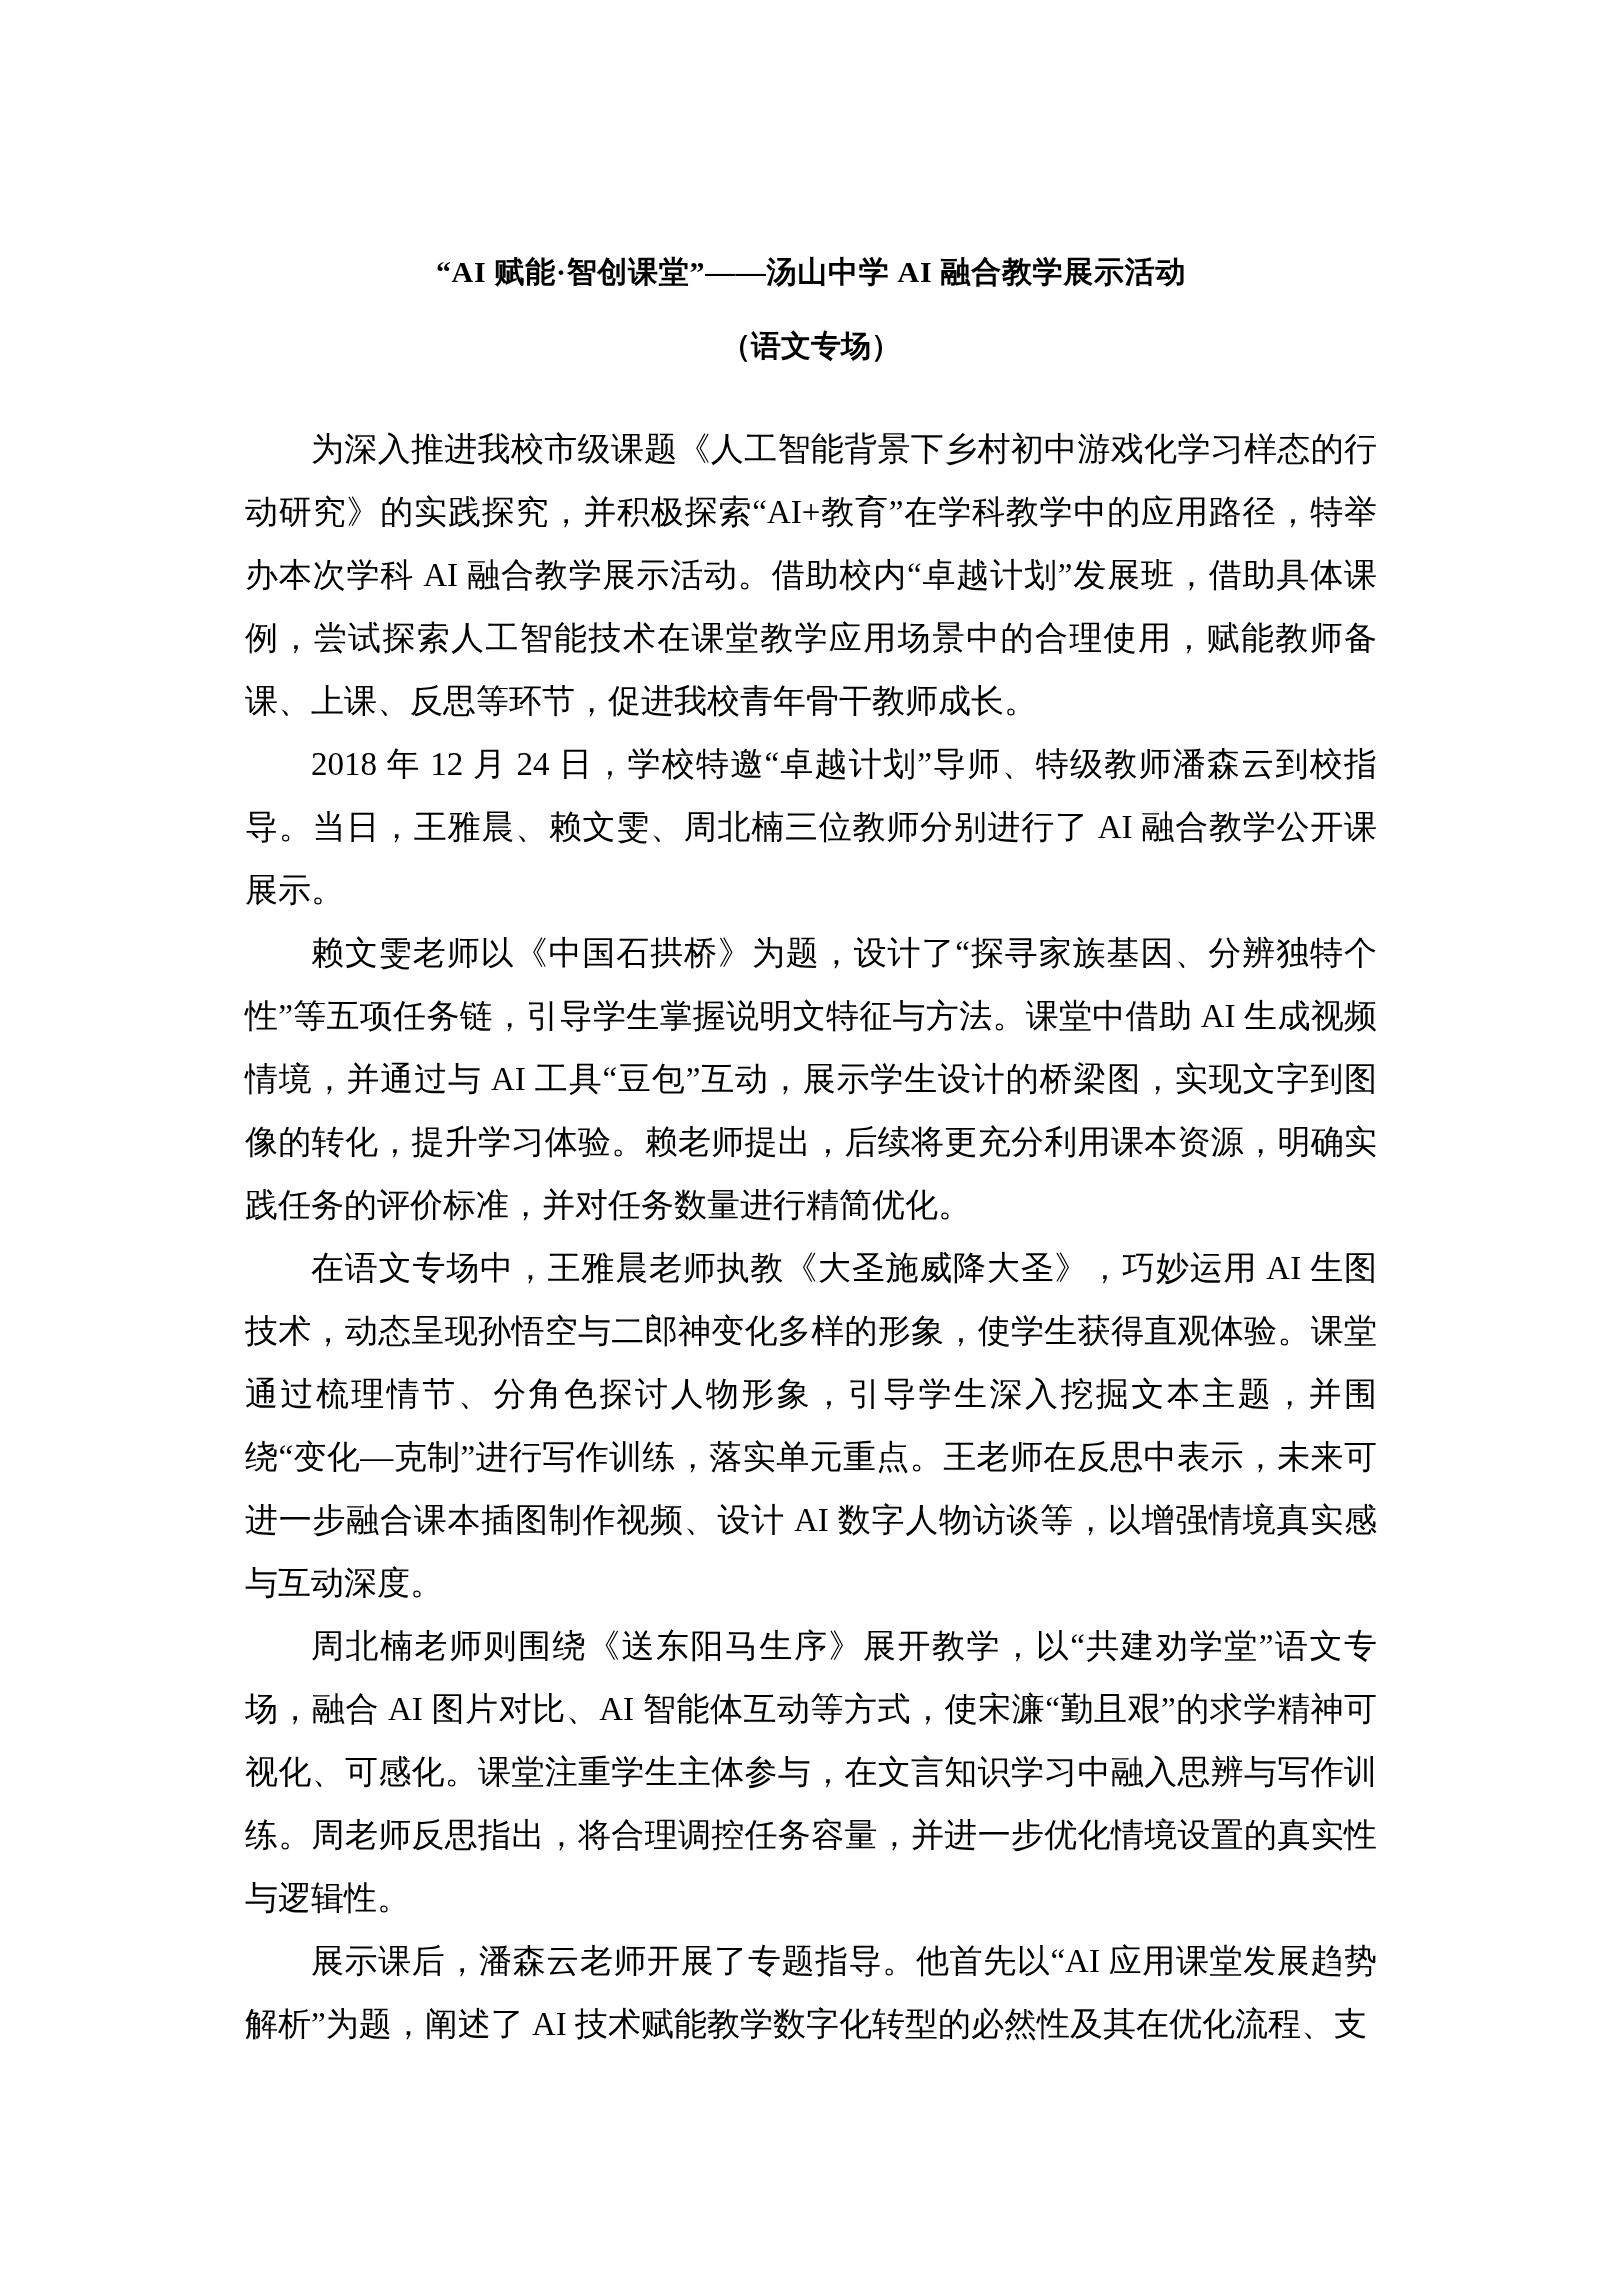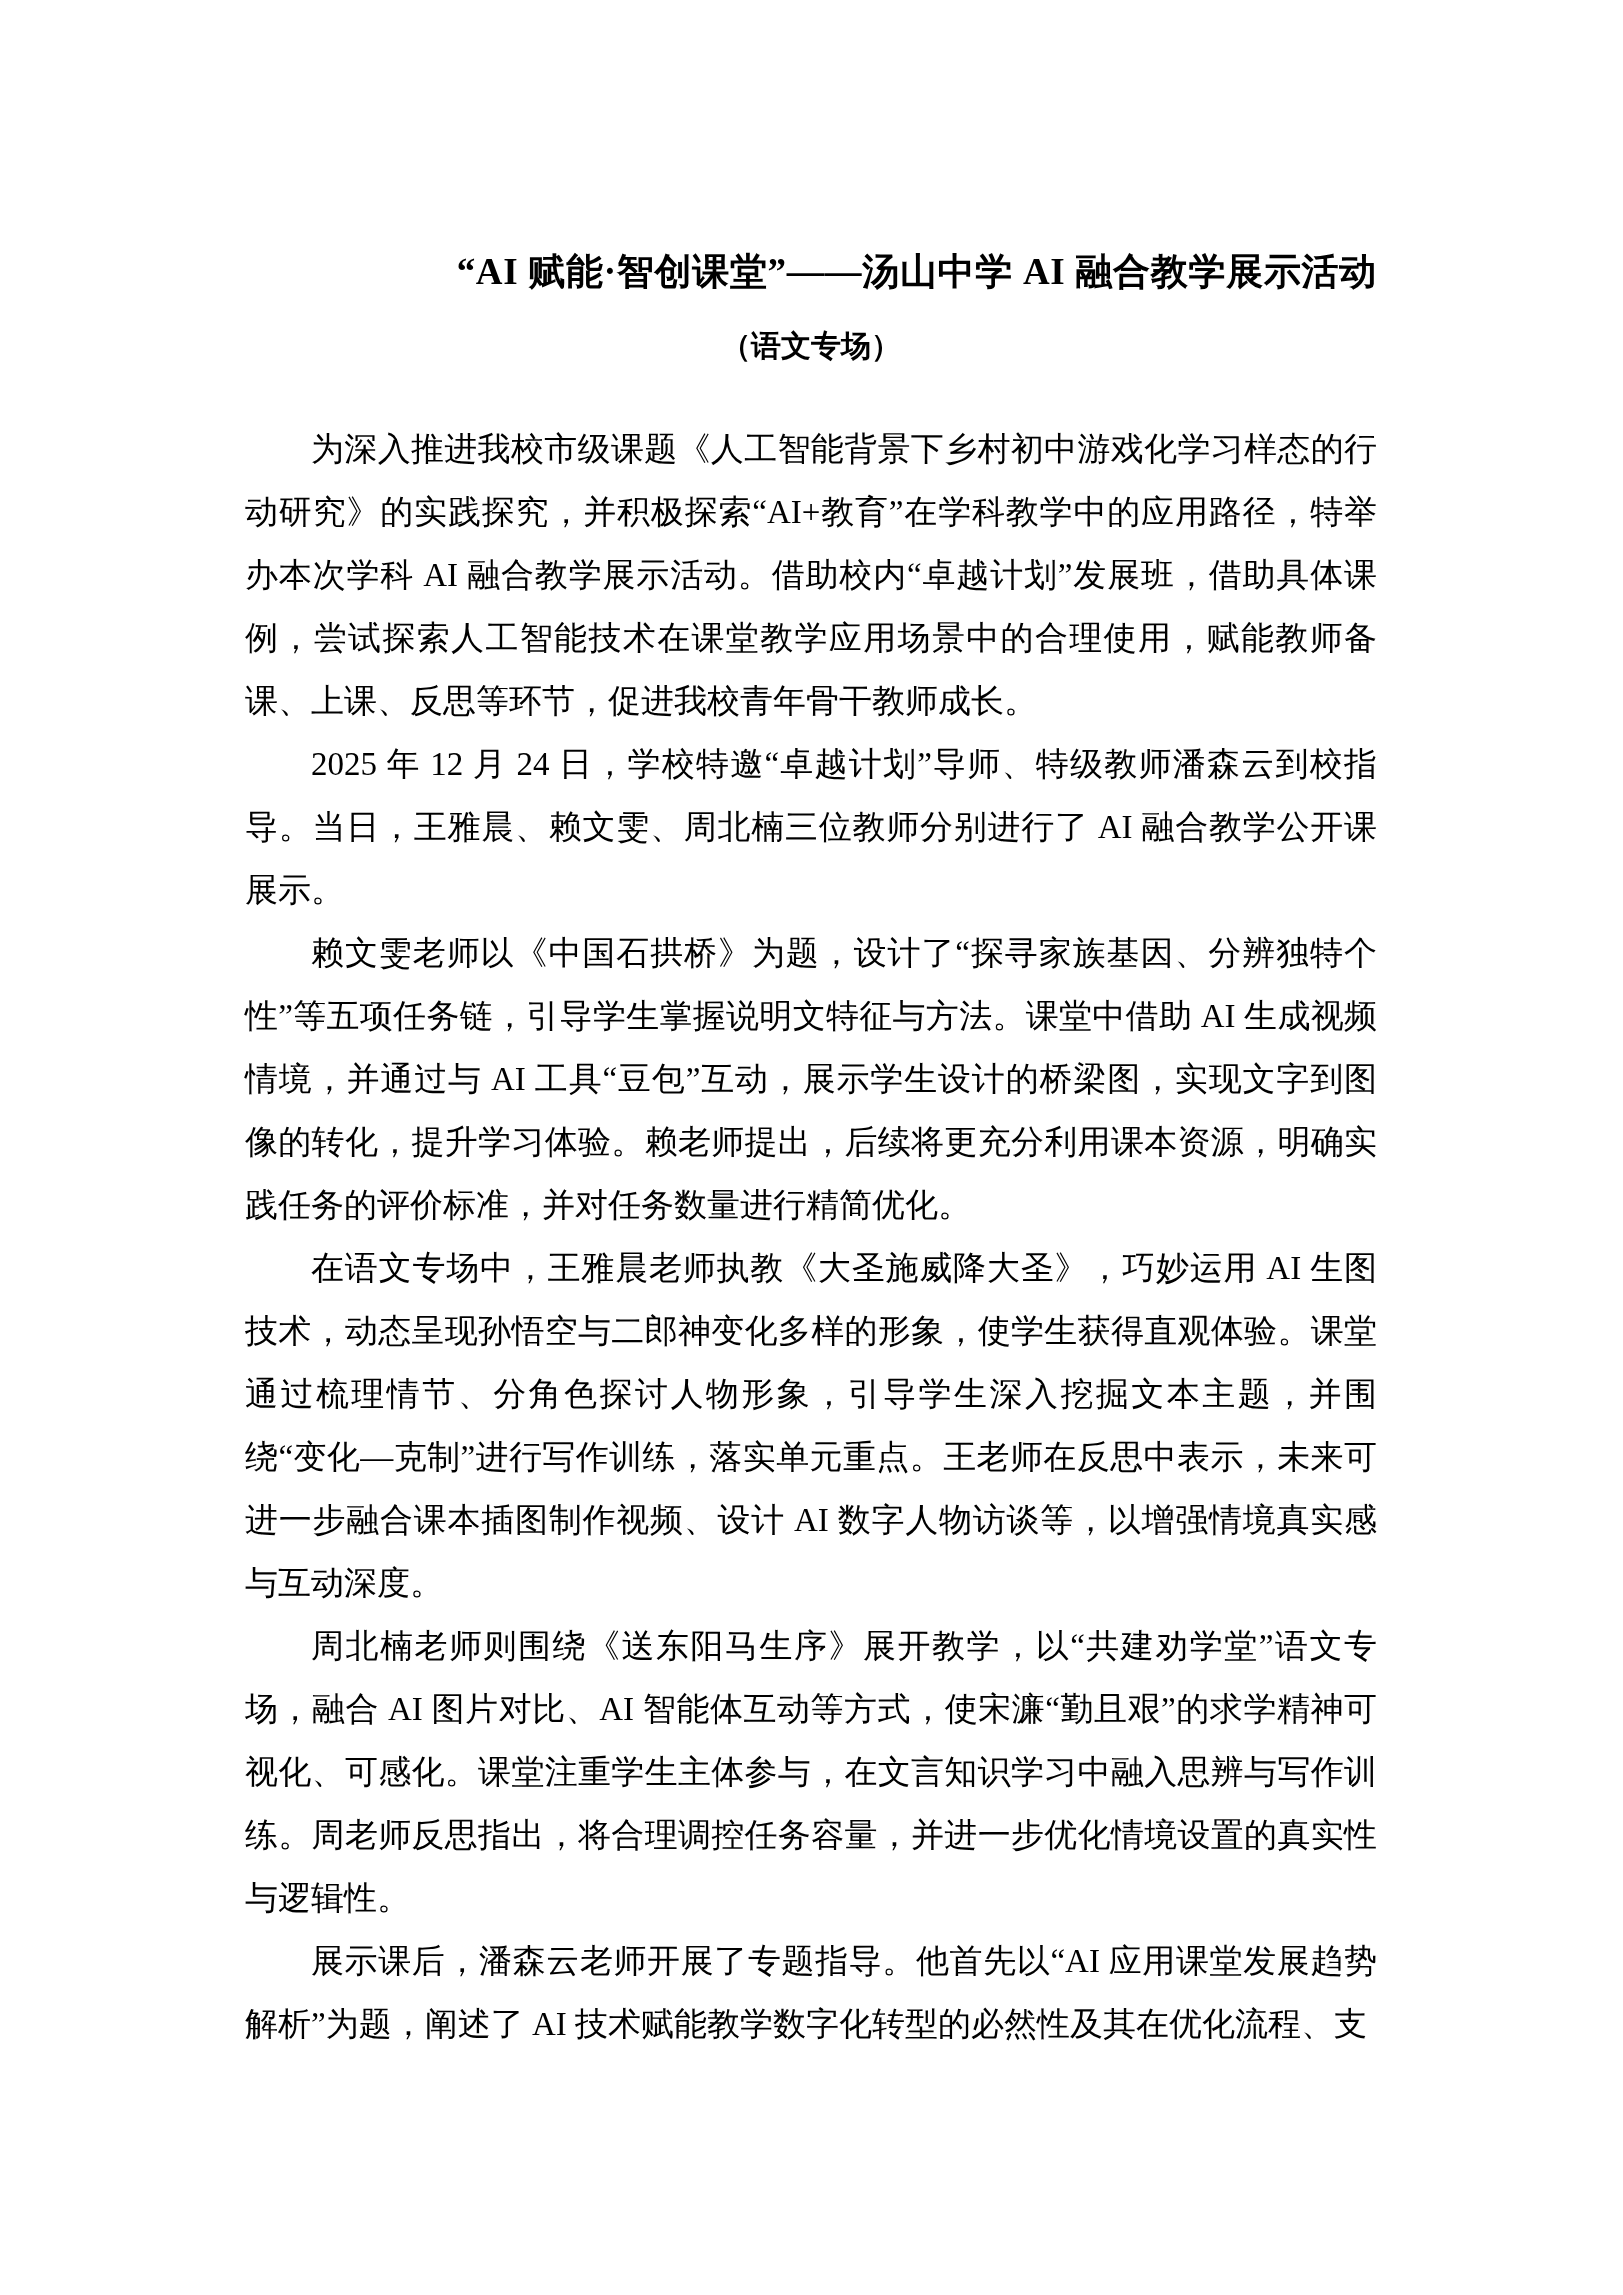--- a/index.html
+++ b/index.html
@@ -17,24 +17,24 @@
     font-family: "Liberation Serif", "DejaVu Serif", serif;
     color: #000000;
   }
   .content {
     position: absolute;
     left: 245px;
     top: 242px;
     width: 1132px;
   }
   .doc-title {
-    font-size: 37px;
+    font-size: 30px;
     line-height: 59px;
     font-weight: bold;
-    text-align: right;
+    text-align: center;
     letter-spacing: 0.7px;
   }
   .doc-subtitle {
     margin-top: 22px;
     font-size: 30px;
     line-height: 46px;
     font-weight: bold;
     text-align: center;
   }
   .doc-body {
@@ -51,21 +51,21 @@
 </style>
 </head>
 <body>
 
 <div class="page">
   <div class="content">
     <div class="doc-title">“AI 赋能·智创课堂”——汤山中学 AI 融合教学展示活动</div>
     <div class="doc-subtitle">（语文专场）</div>
     <div class="doc-body">
       <p>为深入推进我校市级课题《人工智能背景下乡村初中游戏化学习样态的行动研究》的实践探究，并积极探索“AI+教育”在学科教学中的应用路径，特举办本次学科 AI 融合教学展示活动。借助校内“卓越计划”发展班，借助具体课例，尝试探索人工智能技术在课堂教学应用场景中的合理使用，赋能教师备课、上课、反思等环节，促进我校青年骨干教师成长。</p>
-      <p>2025 年 12 月 24 日，学校特邀“卓越计划”导师、特级教师潘森云到校指导。当日，王雅晨、赖文雯、周北楠三位教师分别进行了 AI 融合教学公开课展示。</p>
+      <p>2018 年 12 月 24 日，学校特邀“卓越计划”导师、特级教师潘森云到校指导。当日，王雅晨、赖文雯、周北楠三位教师分别进行了 AI 融合教学公开课展示。</p>
       <p>赖文雯老师以《中国石拱桥》为题，设计了“探寻家族基因、分辨独特个性”等五项任务链，引导学生掌握说明文特征与方法。课堂中借助 AI 生成视频情境，并通过与 AI 工具“豆包”互动，展示学生设计的桥梁图，实现文字到图像的转化，提升学习体验。赖老师提出，后续将更充分利用课本资源，明确实践任务的评价标准，并对任务数量进行精简优化。</p>
       <p>在语文专场中，王雅晨老师执教《大圣施威降大圣》，巧妙运用 AI 生图技术，动态呈现孙悟空与二郎神变化多样的形象，使学生获得直观体验。课堂通过梳理情节、分角色探讨人物形象，引导学生深入挖掘文本主题，并围绕“变化—克制”进行写作训练，落实单元重点。王老师在反思中表示，未来可进一步融合课本插图制作视频、设计 AI 数字人物访谈等，以增强情境真实感与互动深度。</p>
       <p>周北楠老师则围绕《送东阳马生序》展开教学，以“共建劝学堂”语文专场，融合 AI 图片对比、AI 智能体互动等方式，使宋濂“勤且艰”的求学精神可视化、可感化。课堂注重学生主体参与，在文言知识学习中融入思辨与写作训练。周老师反思指出，将合理调控任务容量，并进一步优化情境设置的真实性与逻辑性。</p>
       <p>展示课后，潘森云老师开展了专题指导。他首先以“AI 应用课堂发展趋势解析”为题，阐述了 AI 技术赋能教学数字化转型的必然性及其在优化流程、支</p>
     </div>
   </div>
 </div>
 
 
 </body></html>

